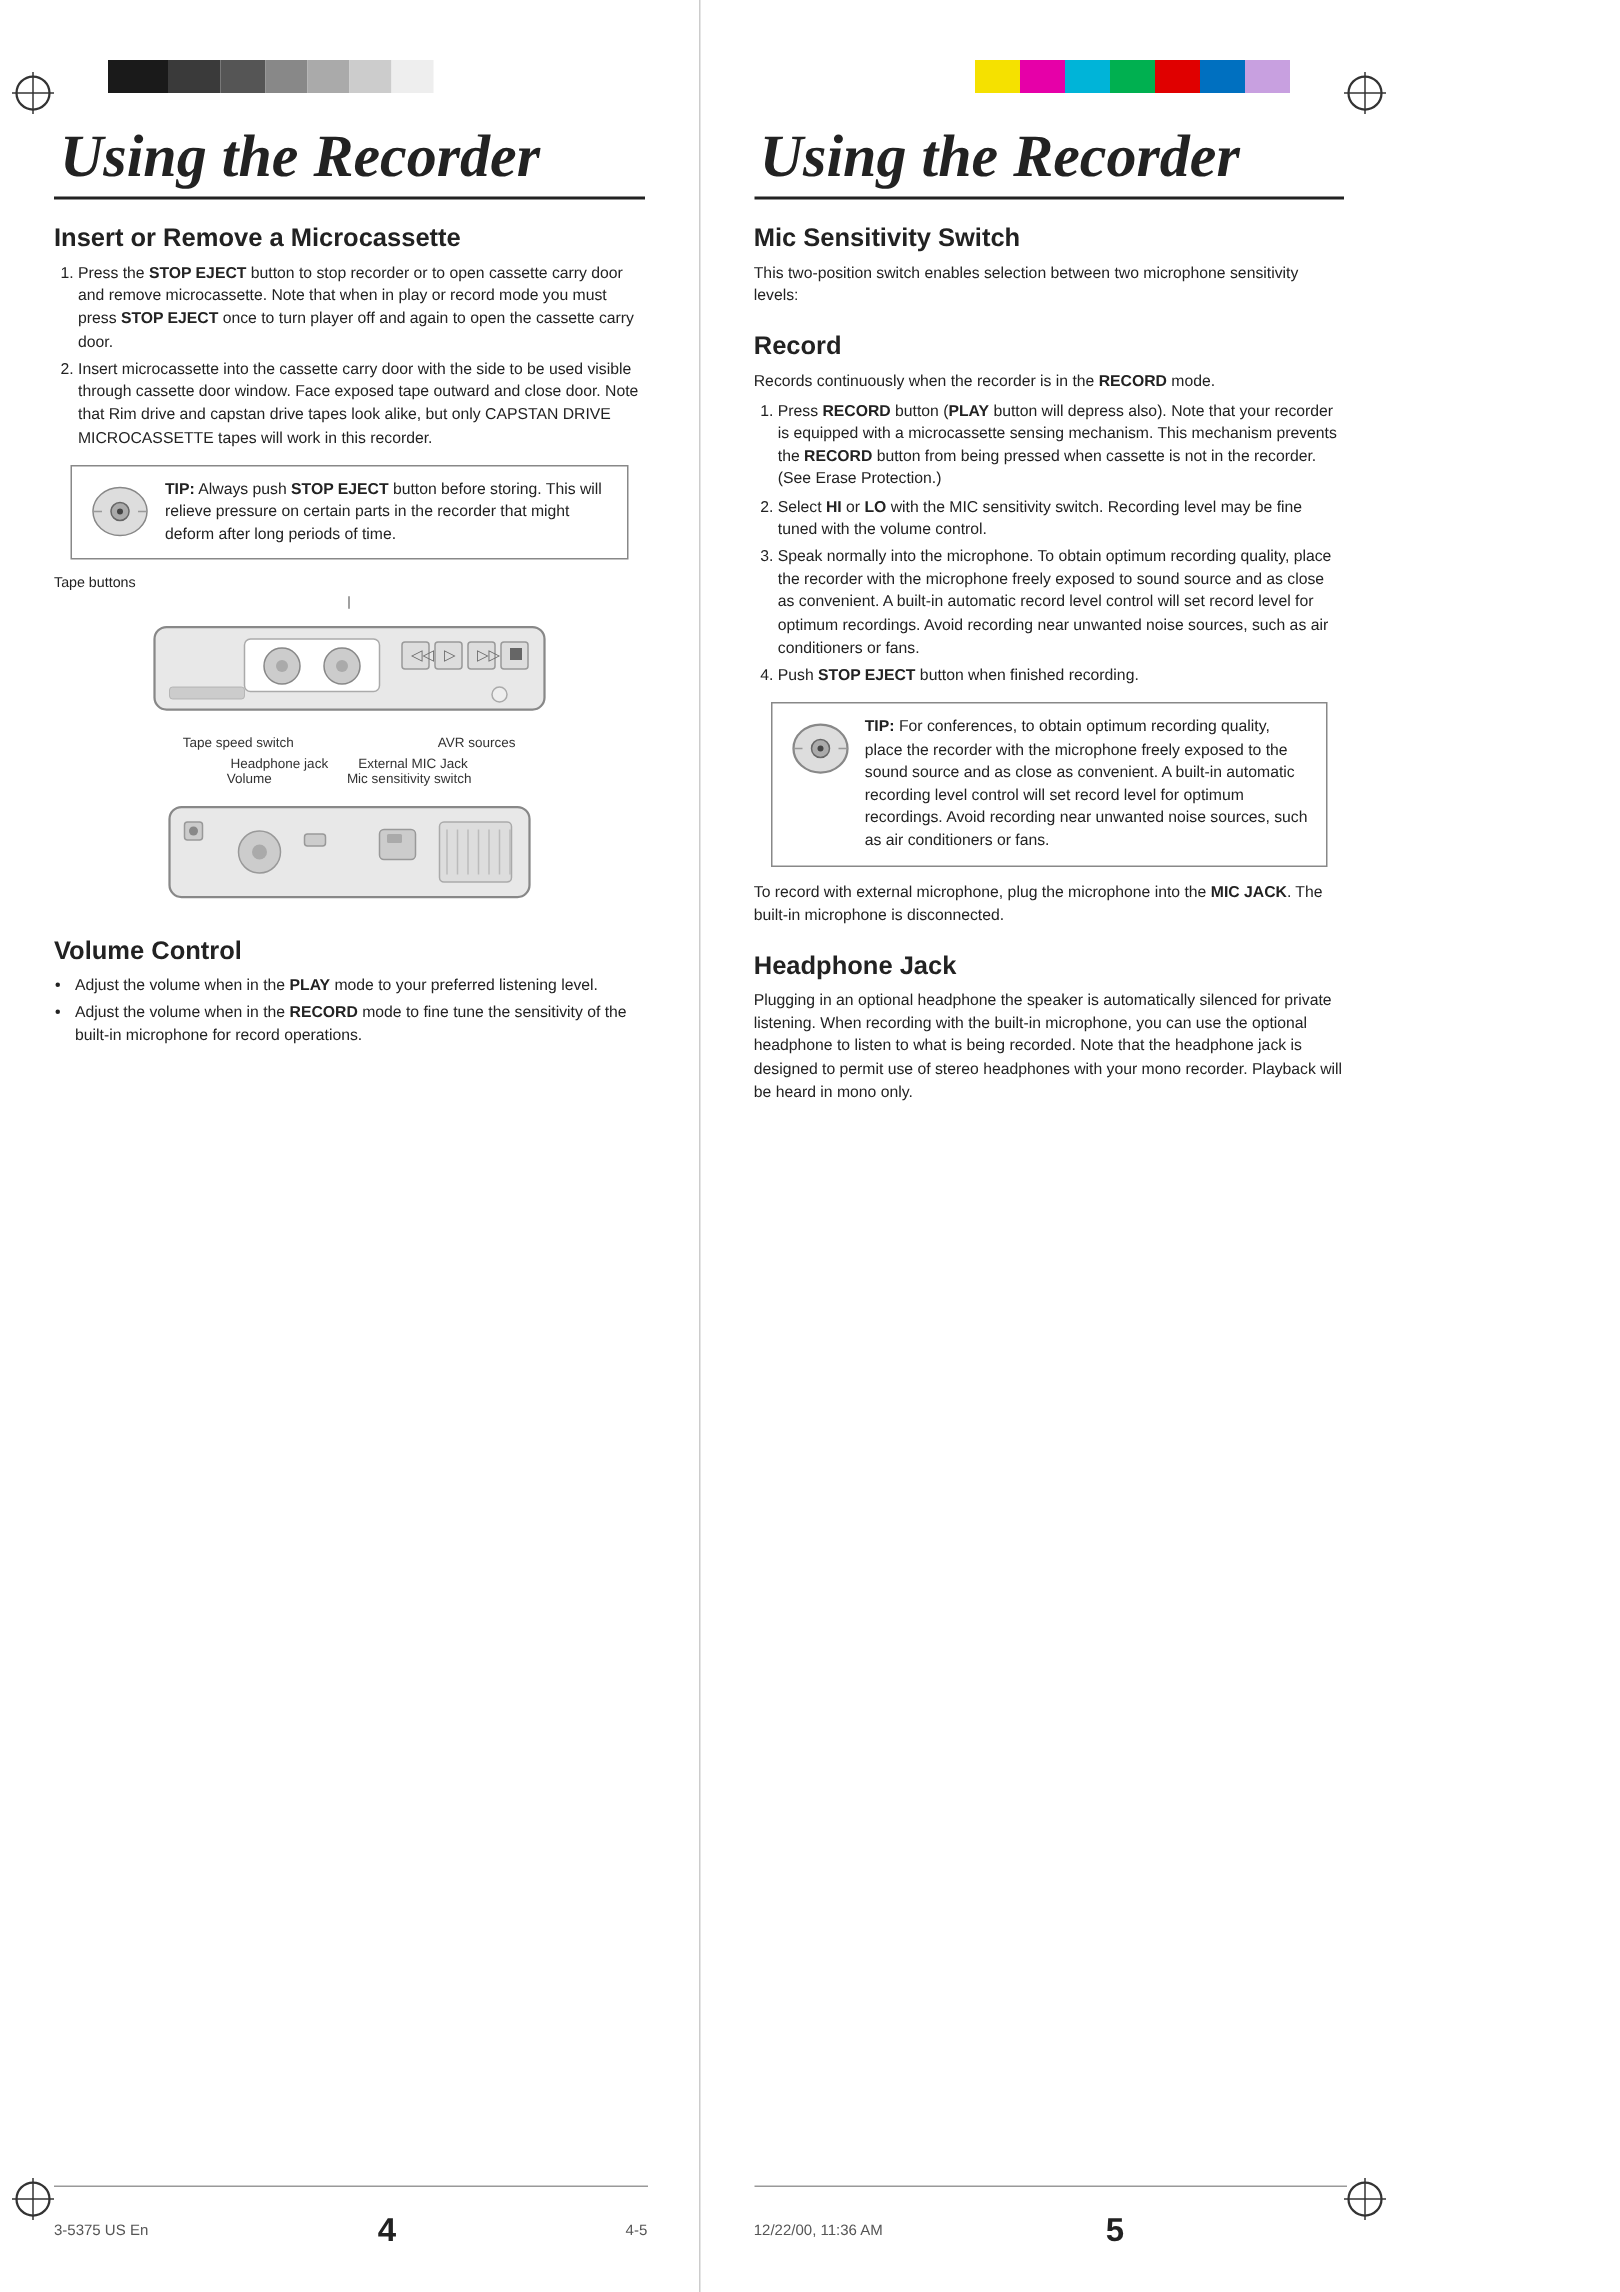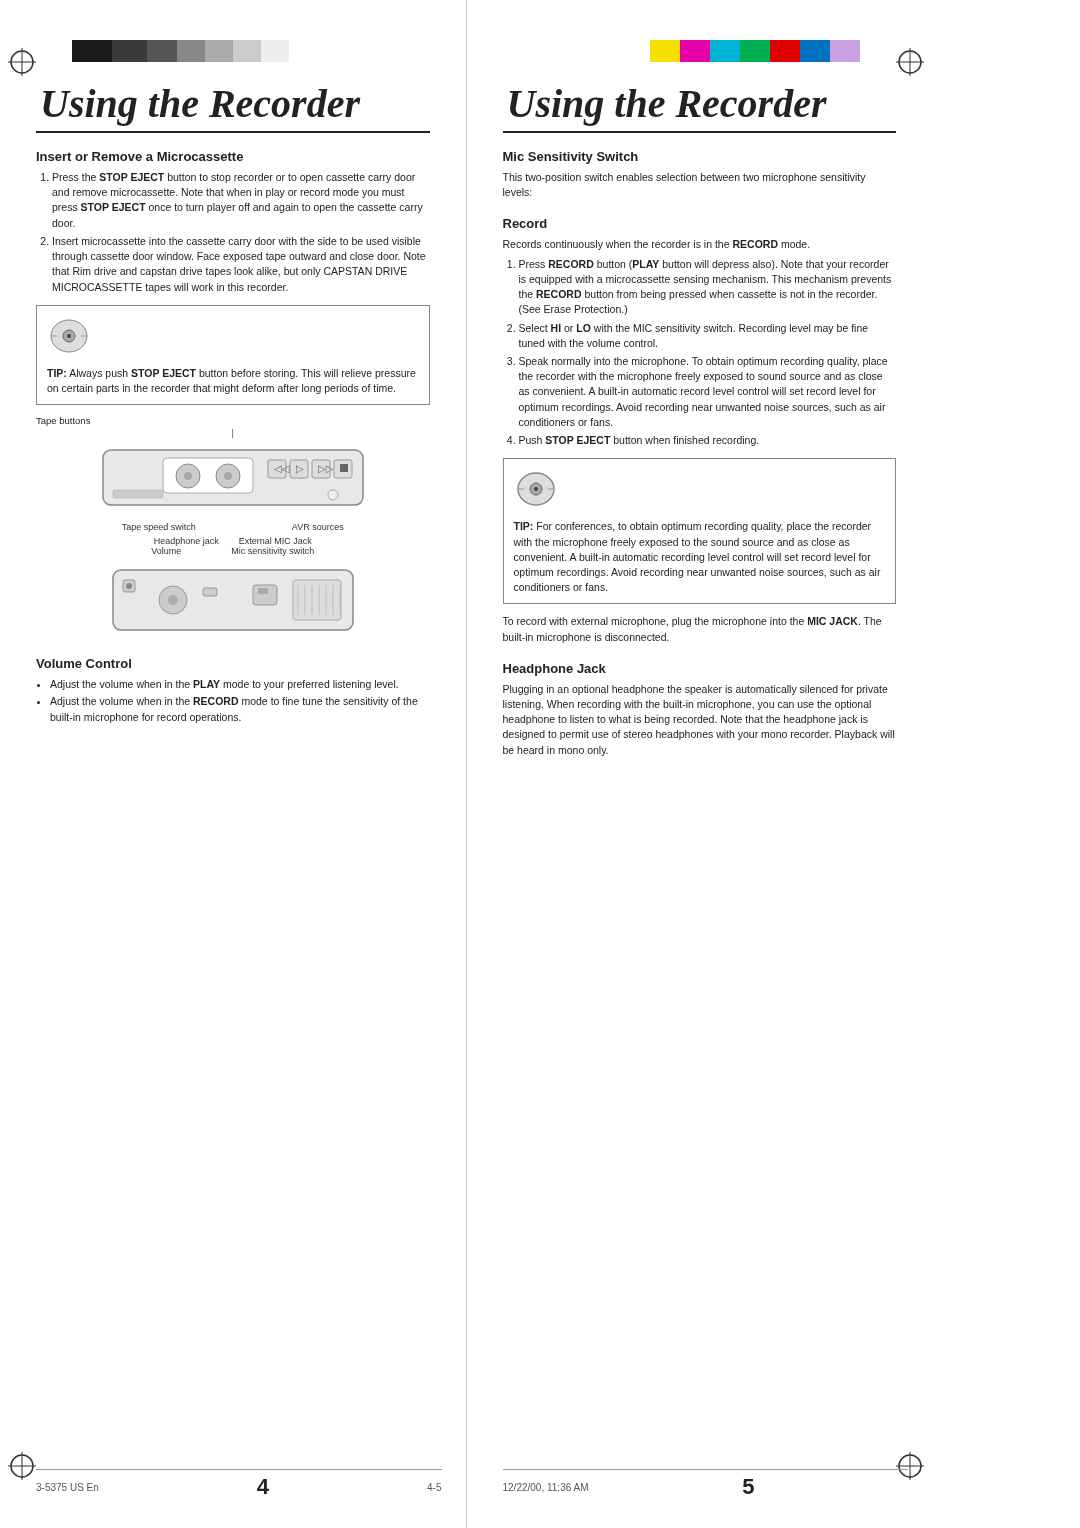--- a/index.html
+++ b/index.html
@@ -78,21 +78,21 @@
       font-weight: bold;
       color: #222;
       margin-bottom: 6px;
       border-bottom: 2px solid #222;
       padding-bottom: 4px;
       padding-left: 4px;
     }
 
     
     .section-heading {
-      font-size: 13px;
+      font-size: 17px;
       font-weight: bold;
       margin-top: 16px;
       margin-bottom: 6px;
     }
 
     
     .body-text {
       font-size: 10.5px;
       line-height: 1.45;
       margin-bottom: 4px;
@@ -123,54 +123,53 @@
       font-size: 10.5px;
       line-height: 1.45;
       list-style: decimal;
       margin-bottom: 3px;
     }
 
     
     .tip-box {
       border: 1px solid #888;
       padding: 8px 10px;
-      margin: 10px 0;
+      margin: 10px 11px;
       display: flex;
       align-items: flex-start;
       gap: 8px;
       font-size: 10.5px;
       line-height: 1.45;
-      flex-direction: column;
     }
     .tip-icon {
       flex-shrink: 0;
       width: 44px;
       height: 44px;
     }
 
     
     .diagram-area {
       margin: 10px 0;
       position: relative;
       text-align: center;
     }
 
     
     .page-footer {
       position: absolute;
       bottom: 28px;
       left: 36px;
-      right: 24px;
+      right: 34px;
       display: flex;
       justify-content: space-between;
       align-items: center;
       font-size: 10px;
       color: #555;
       border-top: 1px solid #999;
-      padding-top: 4px;
+      padding-top: 16px;
     }
     .page-number {
       font-size: 22px;
       font-weight: bold;
       color: #222;
     }
   </style>
 </head>
 <body>
 

